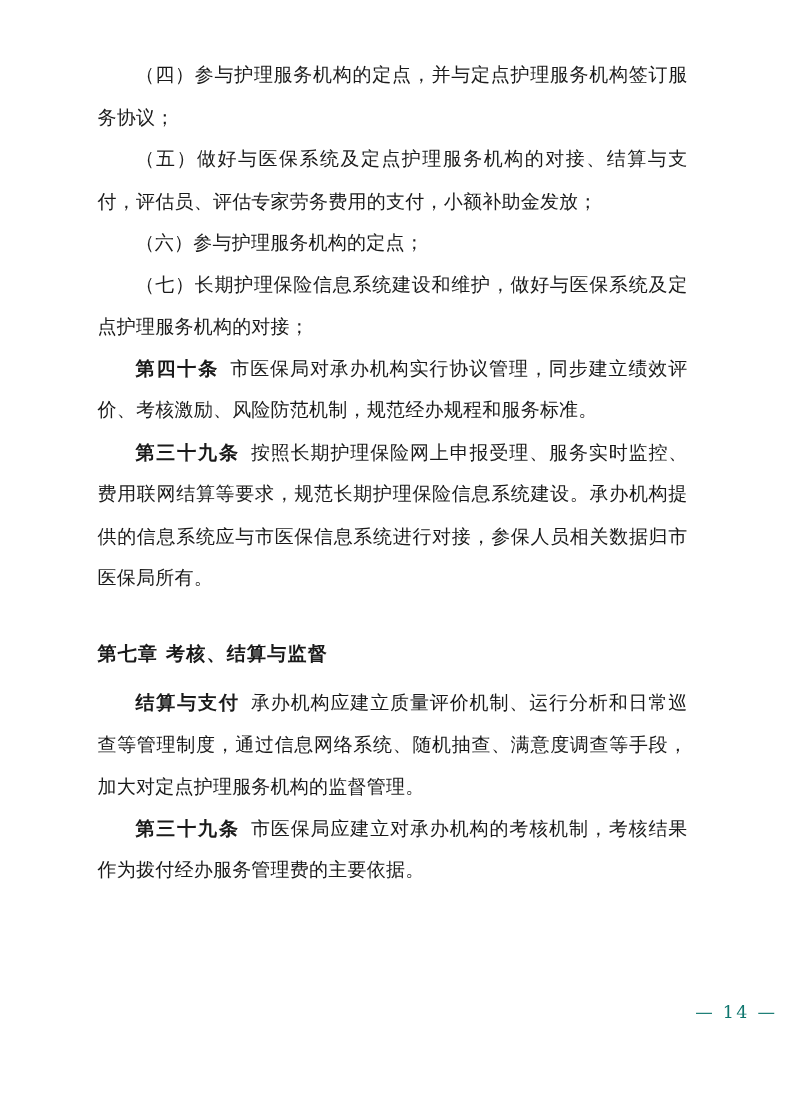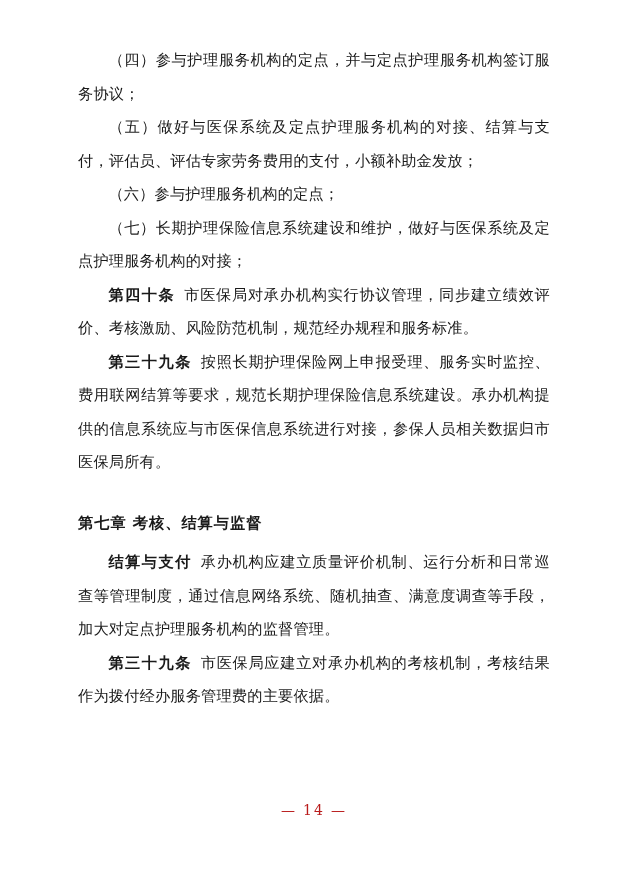--- a/index.html
+++ b/index.html
@@ -52,23 +52,23 @@
     height: 27px;
   }
   .spacer-after-chapter {
     height: 6px;
   }
   .footer {
     position: absolute;
     left: 0;
     right: 0;
     bottom: 48px;
-    text-align: center;
+    text-align: right;
     font-size: 14px;
-    color: #b91c1c;
+    color: #0f766e;
     letter-spacing: 2px;
   }
   .footer .dash {
     display: inline-block;
     padding: 0 6px;
   }
 </style>
 </head>
 <body>
 

